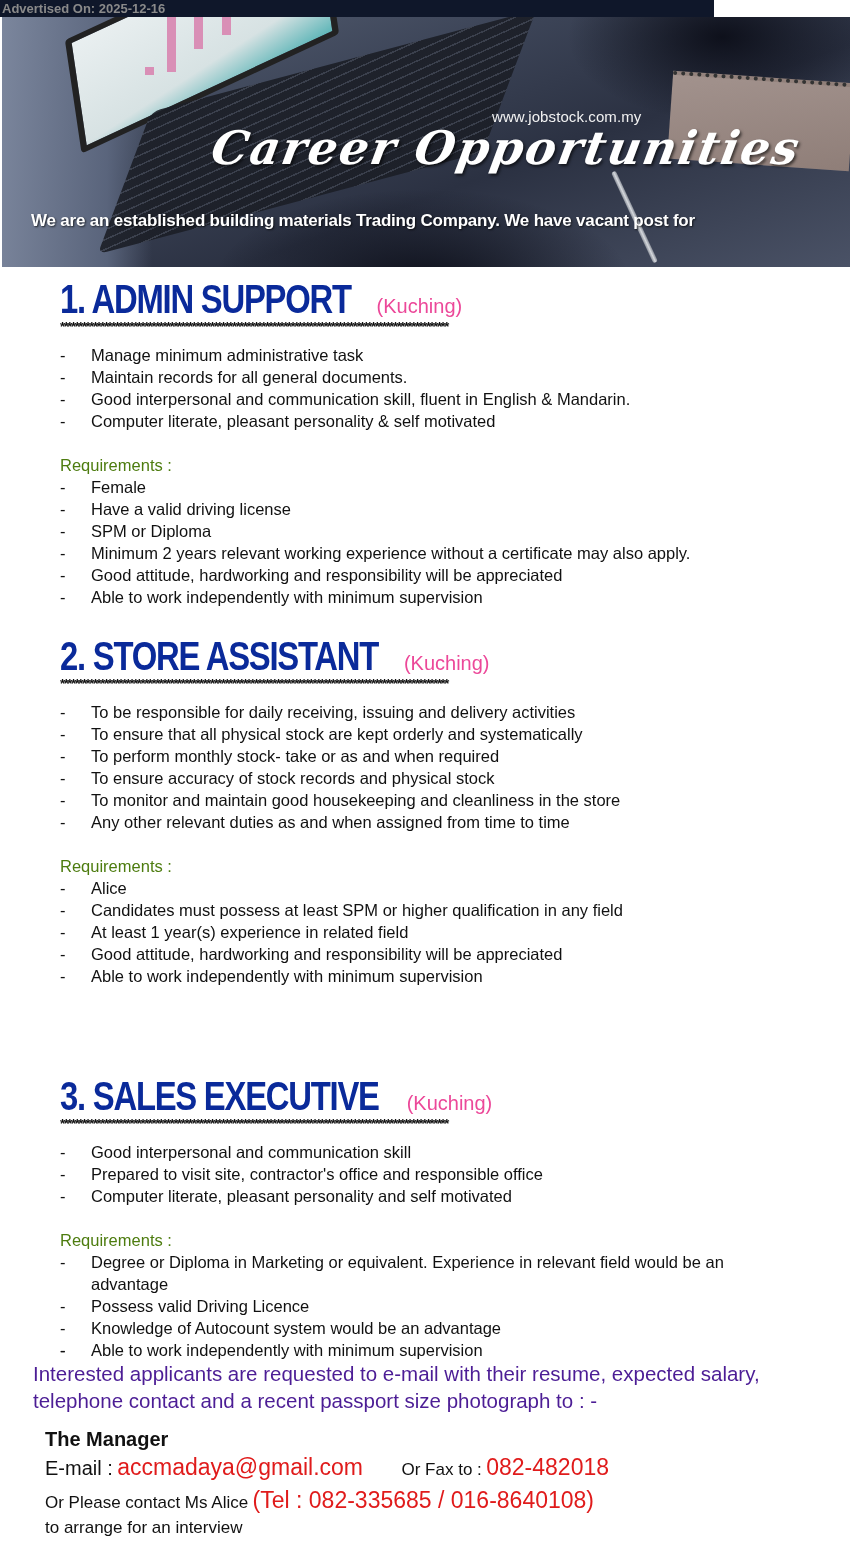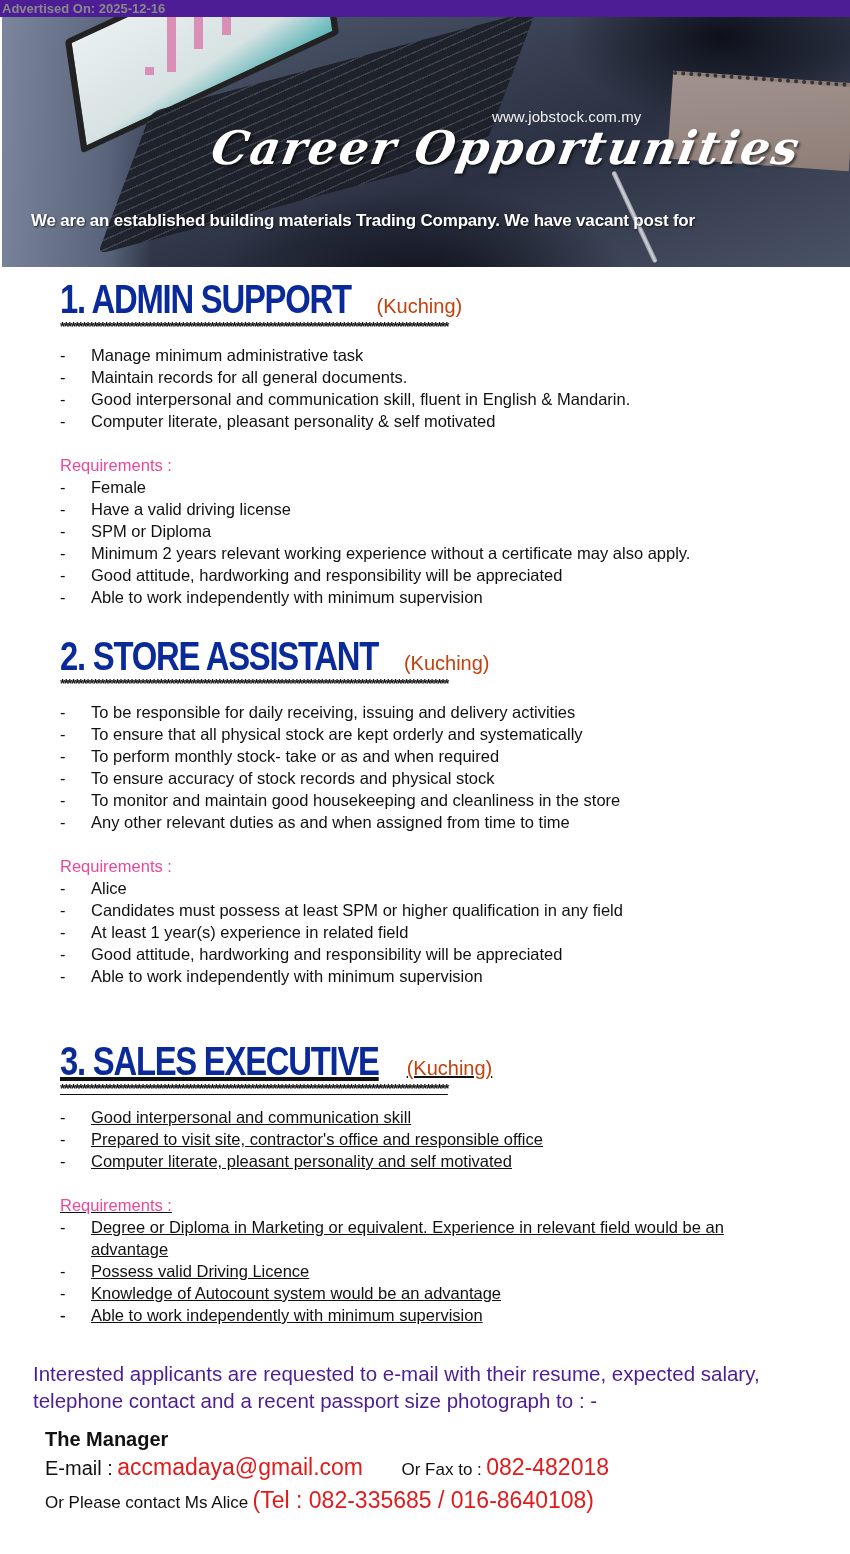--- a/index.html
+++ b/index.html
@@ -1,19 +1,19 @@
 <!DOCTYPE html>
 <html><head>
 <meta charset="utf-8">
 <style>
   * { box-sizing: border-box; margin: 0; padding: 0; }
   html, body { width: 850px; background: #ffffff; }
   body { font-family: "Liberation Sans", sans-serif; color: #111; position: relative; height: 1554px; overflow: hidden; }
 
-  .topbar { position: absolute; left: 0; top: 0; width: 850px; height: 17px; background: #4c1d95; }
+  .topbar { position: absolute; left: 0; top: 0; width: 714px; height: 17px; background: #0f172a; }
   .topbar .adv { position: absolute; left: 2px; top: 1px; font-size: 13px; font-weight: bold; color: #8a8a8a; line-height: 15px; }
 
   .banner { position: absolute; left: 2px; top: 17px; width: 848px; height: 250px; overflow: hidden;
     background:
       radial-gradient(ellipse 300px 140px at 420px 270px, rgba(10,12,22,0.95), rgba(10,12,22,0) 70%),
       radial-gradient(ellipse 220px 120px at 720px 20px, rgba(10,12,22,0.9), rgba(10,12,22,0) 70%),
       linear-gradient(160deg, #5a6478 0%, #3c4457 35%, #2b3142 60%, #4a5266 100%);
   }
   .banner .wall { position: absolute; left: 0; top: 0; width: 150px; height: 250px;
     background: linear-gradient(90deg, #7f8aa1 0%, #5d6880 70%, rgba(93,104,128,0) 100%); opacity: 0.9; }
@@ -31,28 +31,28 @@
   .banner .site { position: absolute; left: 490px; top: 91px; font-size: 15px; color: #f2f2f2; letter-spacing: 0.1px; }
   .banner .career { position: absolute; left: 210px; top: 104px; font-family: "DejaVu Serif", serif; font-style: italic; font-weight: bold;
     font-size: 46px; color: #ffffff; letter-spacing: 2px; text-shadow: 2px 2px 3px rgba(0,0,0,0.6); transform: skewX(-10deg); }
   .banner .tagline { position: absolute; left: 29px; top: 194px; font-size: 17px; font-weight: bold; color: #ffffff;
     text-shadow: 1px 1px 2px rgba(0,0,0,0.7); letter-spacing: -0.2px; }
 
   .job { position: absolute; left: 60px; width: 740px; }
   .job-title-row { display: flex; align-items: baseline; white-space: nowrap; }
   .job-title { font-family: "Liberation Sans", sans-serif; font-weight: bold; color: #0a2a9a; font-size: 40px;
     letter-spacing: -1.5px; transform: scaleX(0.82); transform-origin: left; display: inline-block; line-height: 44px; }
-  .job-loc { font-size: 20px; color: #c2410c; }
+  .job-loc { font-size: 20px; color: #ec4899; }
   .stars { font-family: "Liberation Sans", sans-serif; font-size: 13px; font-weight: bold; color: #111; letter-spacing: -1.4px;
     line-height: 12px; height: 12px; overflow: hidden; white-space: nowrap; width: 730px; }
 
   .list { list-style: none; }
   .list li { position: relative; padding-left: 31px; font-size: 16.5px; line-height: 22px; color: #111; }
   .list li .dash { position: absolute; left: 0; top: 0; }
-  .req-label { font-size: 16.5px; line-height: 22px; color: #ec4899; }
+  .req-label { font-size: 16.5px; line-height: 22px; color: #4d7c0f; }
 
   .apply { position: absolute; left: 33px; top: 1360px; width: 810px; font-size: 20.5px; line-height: 27px; color: #4c1d95; }
   .contact { position: absolute; left: 45px; top: 1426px; width: 700px; color: #111; }
   .contact .mgr { font-size: 20px; font-weight: bold; line-height: 26px; }
   .contact .row { white-space: nowrap; }
   .contact .lbl { font-size: 20px; }
   .red { color: #e01b1b; }
   .contact .email { font-size: 23px; margin-top: 44px; }
   .contact .faxlbl { font-size: 17px; margin-left: 34px; }
   .contact .fax { font-size: 23px; }
@@ -122,21 +122,21 @@
   <div class="req-label" style="margin-top:22px;">Requirements :</div>
   <ul class="list">
     <li><span class="dash">-</span><span>Alice</span></li>
     <li><span class="dash">-</span><span>Candidates must possess at least SPM or higher qualification in any field</span></li>
     <li><span class="dash">-</span><span>At least 1 year(s) experience in related field</span></li>
     <li><span class="dash">-</span><span>Good attitude, hardworking and responsibility will be appreciated</span></li>
     <li><span class="dash">-</span><span>Able to work independently with minimum supervision</span></li>
   </ul>
 </section>
 
-<section class="job" style="top:1039px;text-decoration:underline;">
+<section class="job" style="top:1074px;">
   <div class="job-title-row">
     <span class="job-title">3. SALES EXECUTIVE</span>
     <span class="job-loc" style="margin-left:-42px;">(Kuching)</span>
   </div>
   <div class="stars">**********************************************************************************************************</div>
   <ul class="list" style="margin-top:11px;">
     <li><span class="dash">-</span><span>Good interpersonal and communication skill</span></li>
     <li><span class="dash">-</span><span>Prepared to visit site, contractor's office and responsible office</span></li>
     <li><span class="dash">-</span><span>Computer literate, pleasant personality and self motivated</span></li>
   </ul>
@@ -157,13 +157,14 @@
   <div class="row" style="line-height:30px;">
     <span class="lbl">E-mail :</span>
     <a class="email red">accmadaya@gmail.com</a>
     <span class="faxlbl">Or Fax to :</span>
     <span class="fax red">082-482018</span>
   </div>
   <div class="row" style="line-height:30px;">
     <span class="smalllbl">Or Please contact Ms Alice</span>
     <span class="tel red">(Tel : 082-335685 / 016-8640108)</span>
   </div>
+  <div class="last">to arrange for an interview</div>
 </div>
 
 </body></html>

